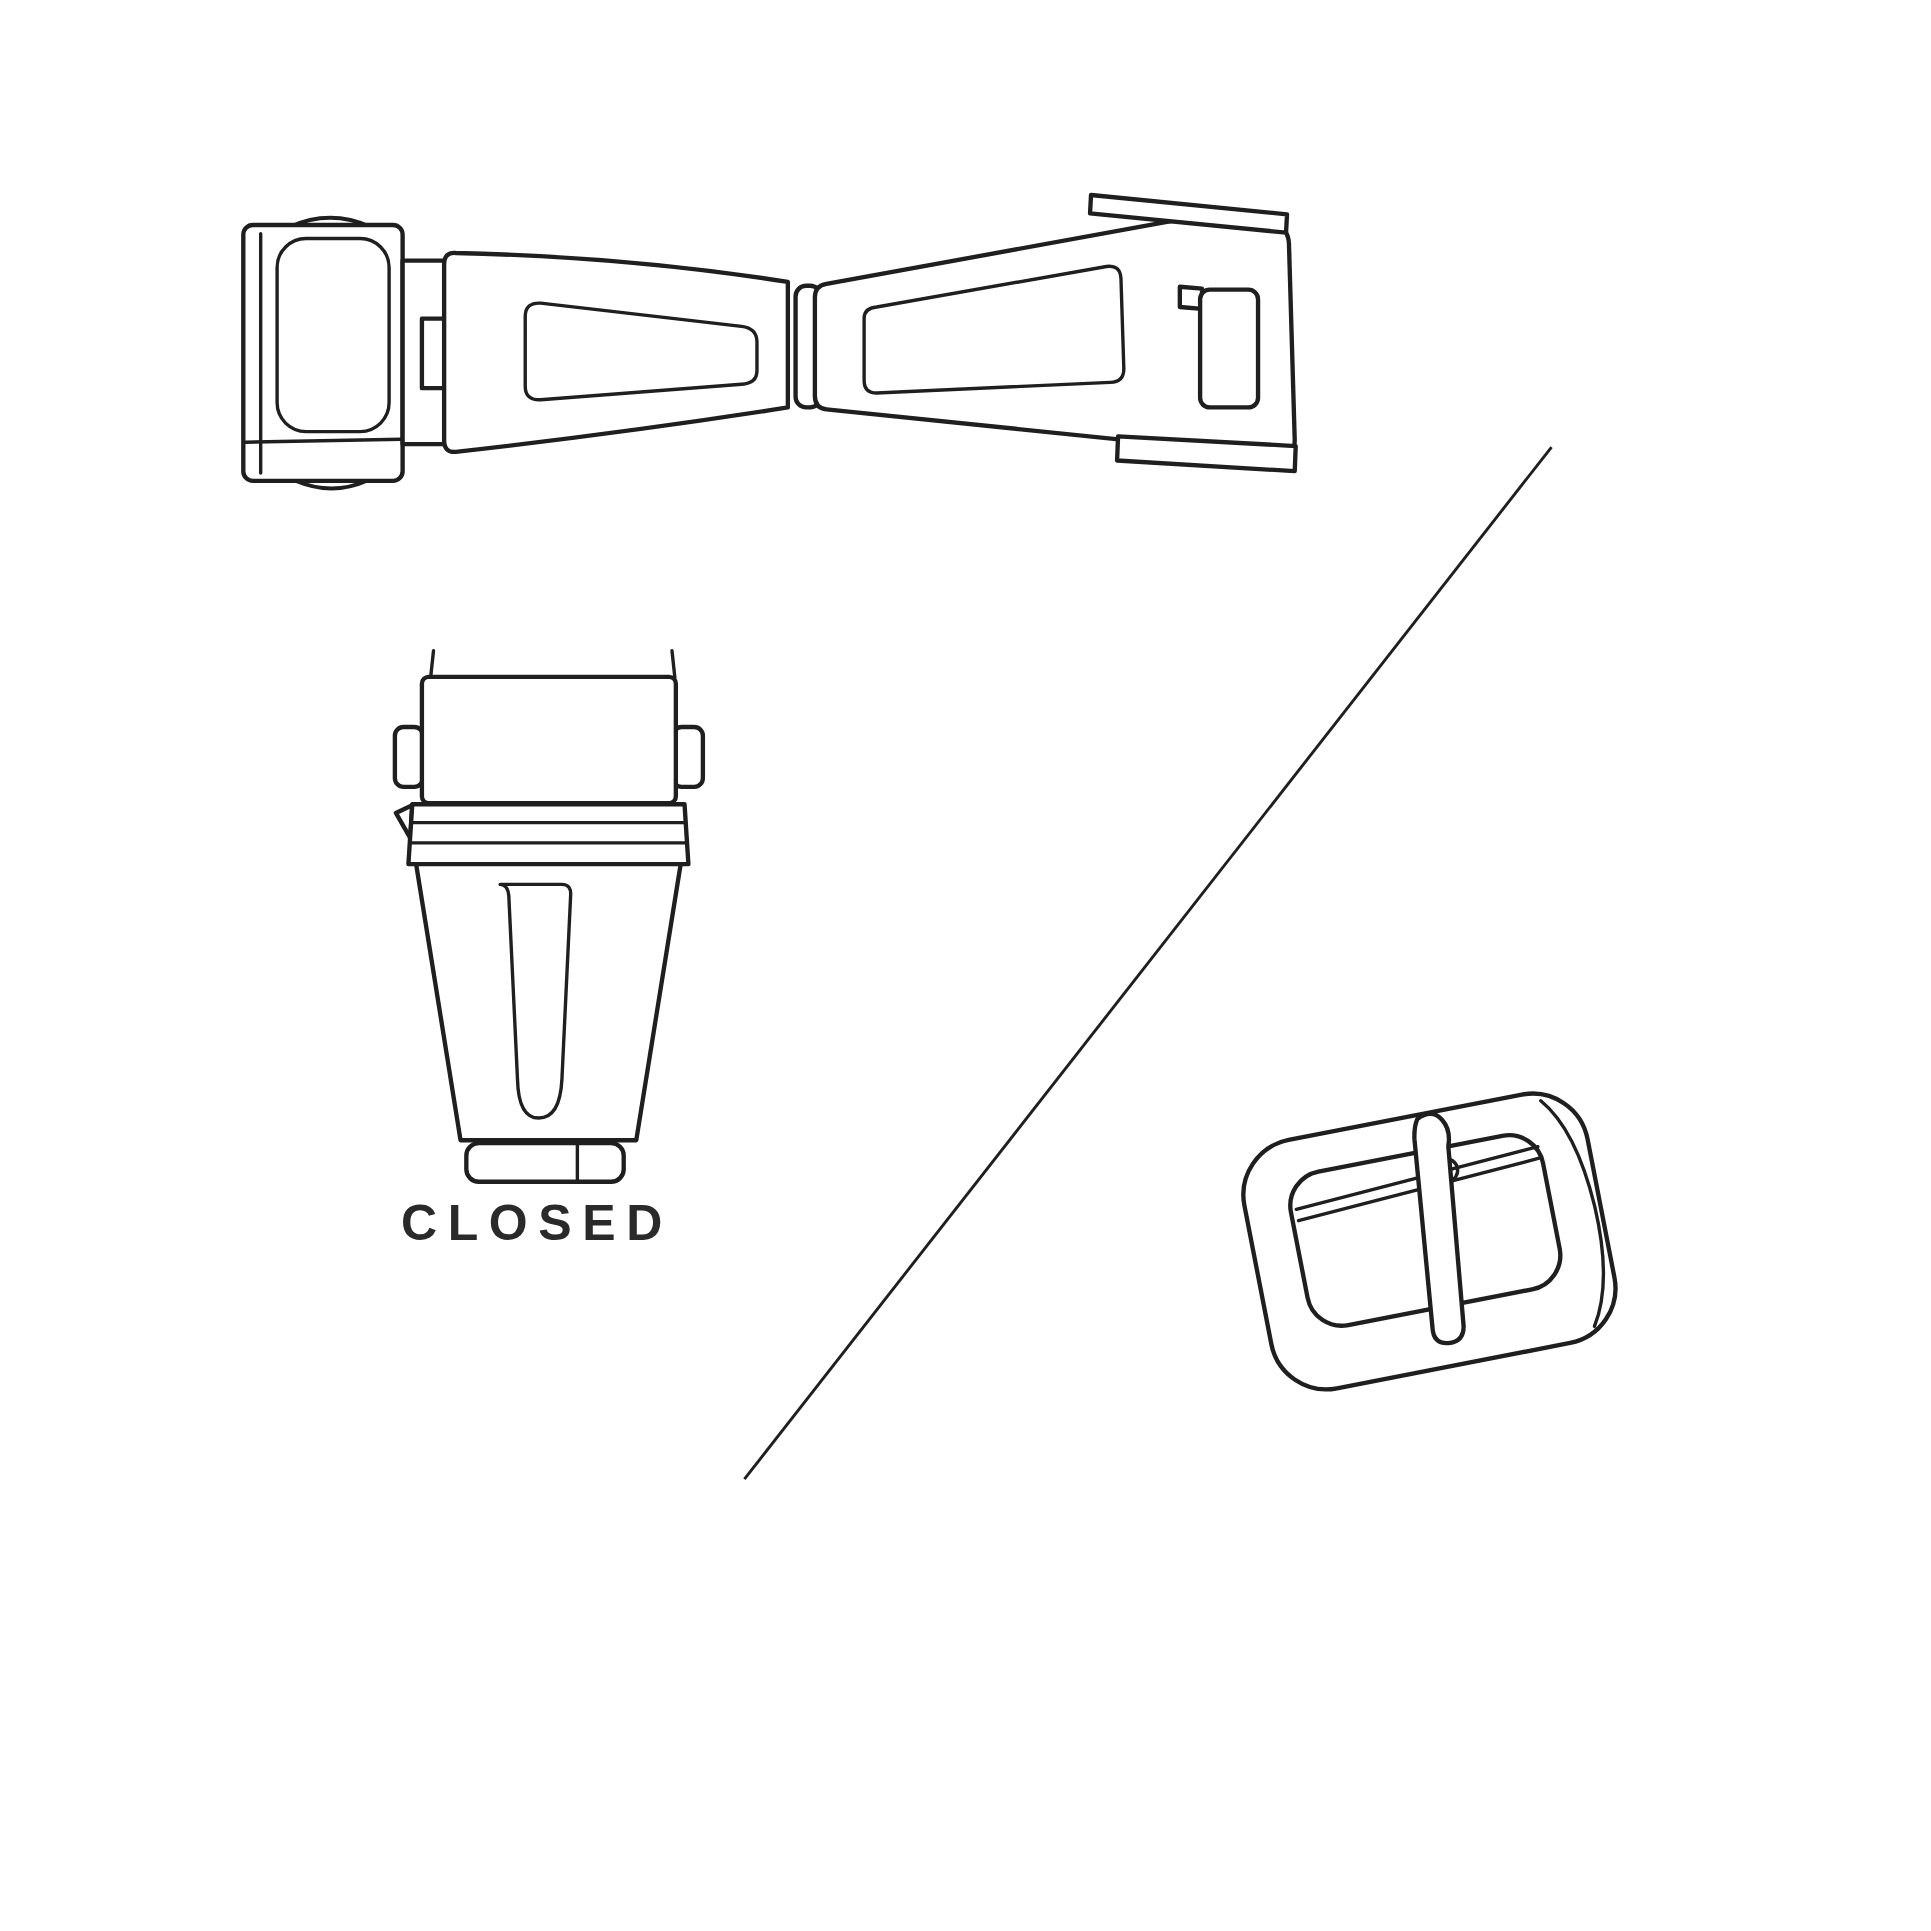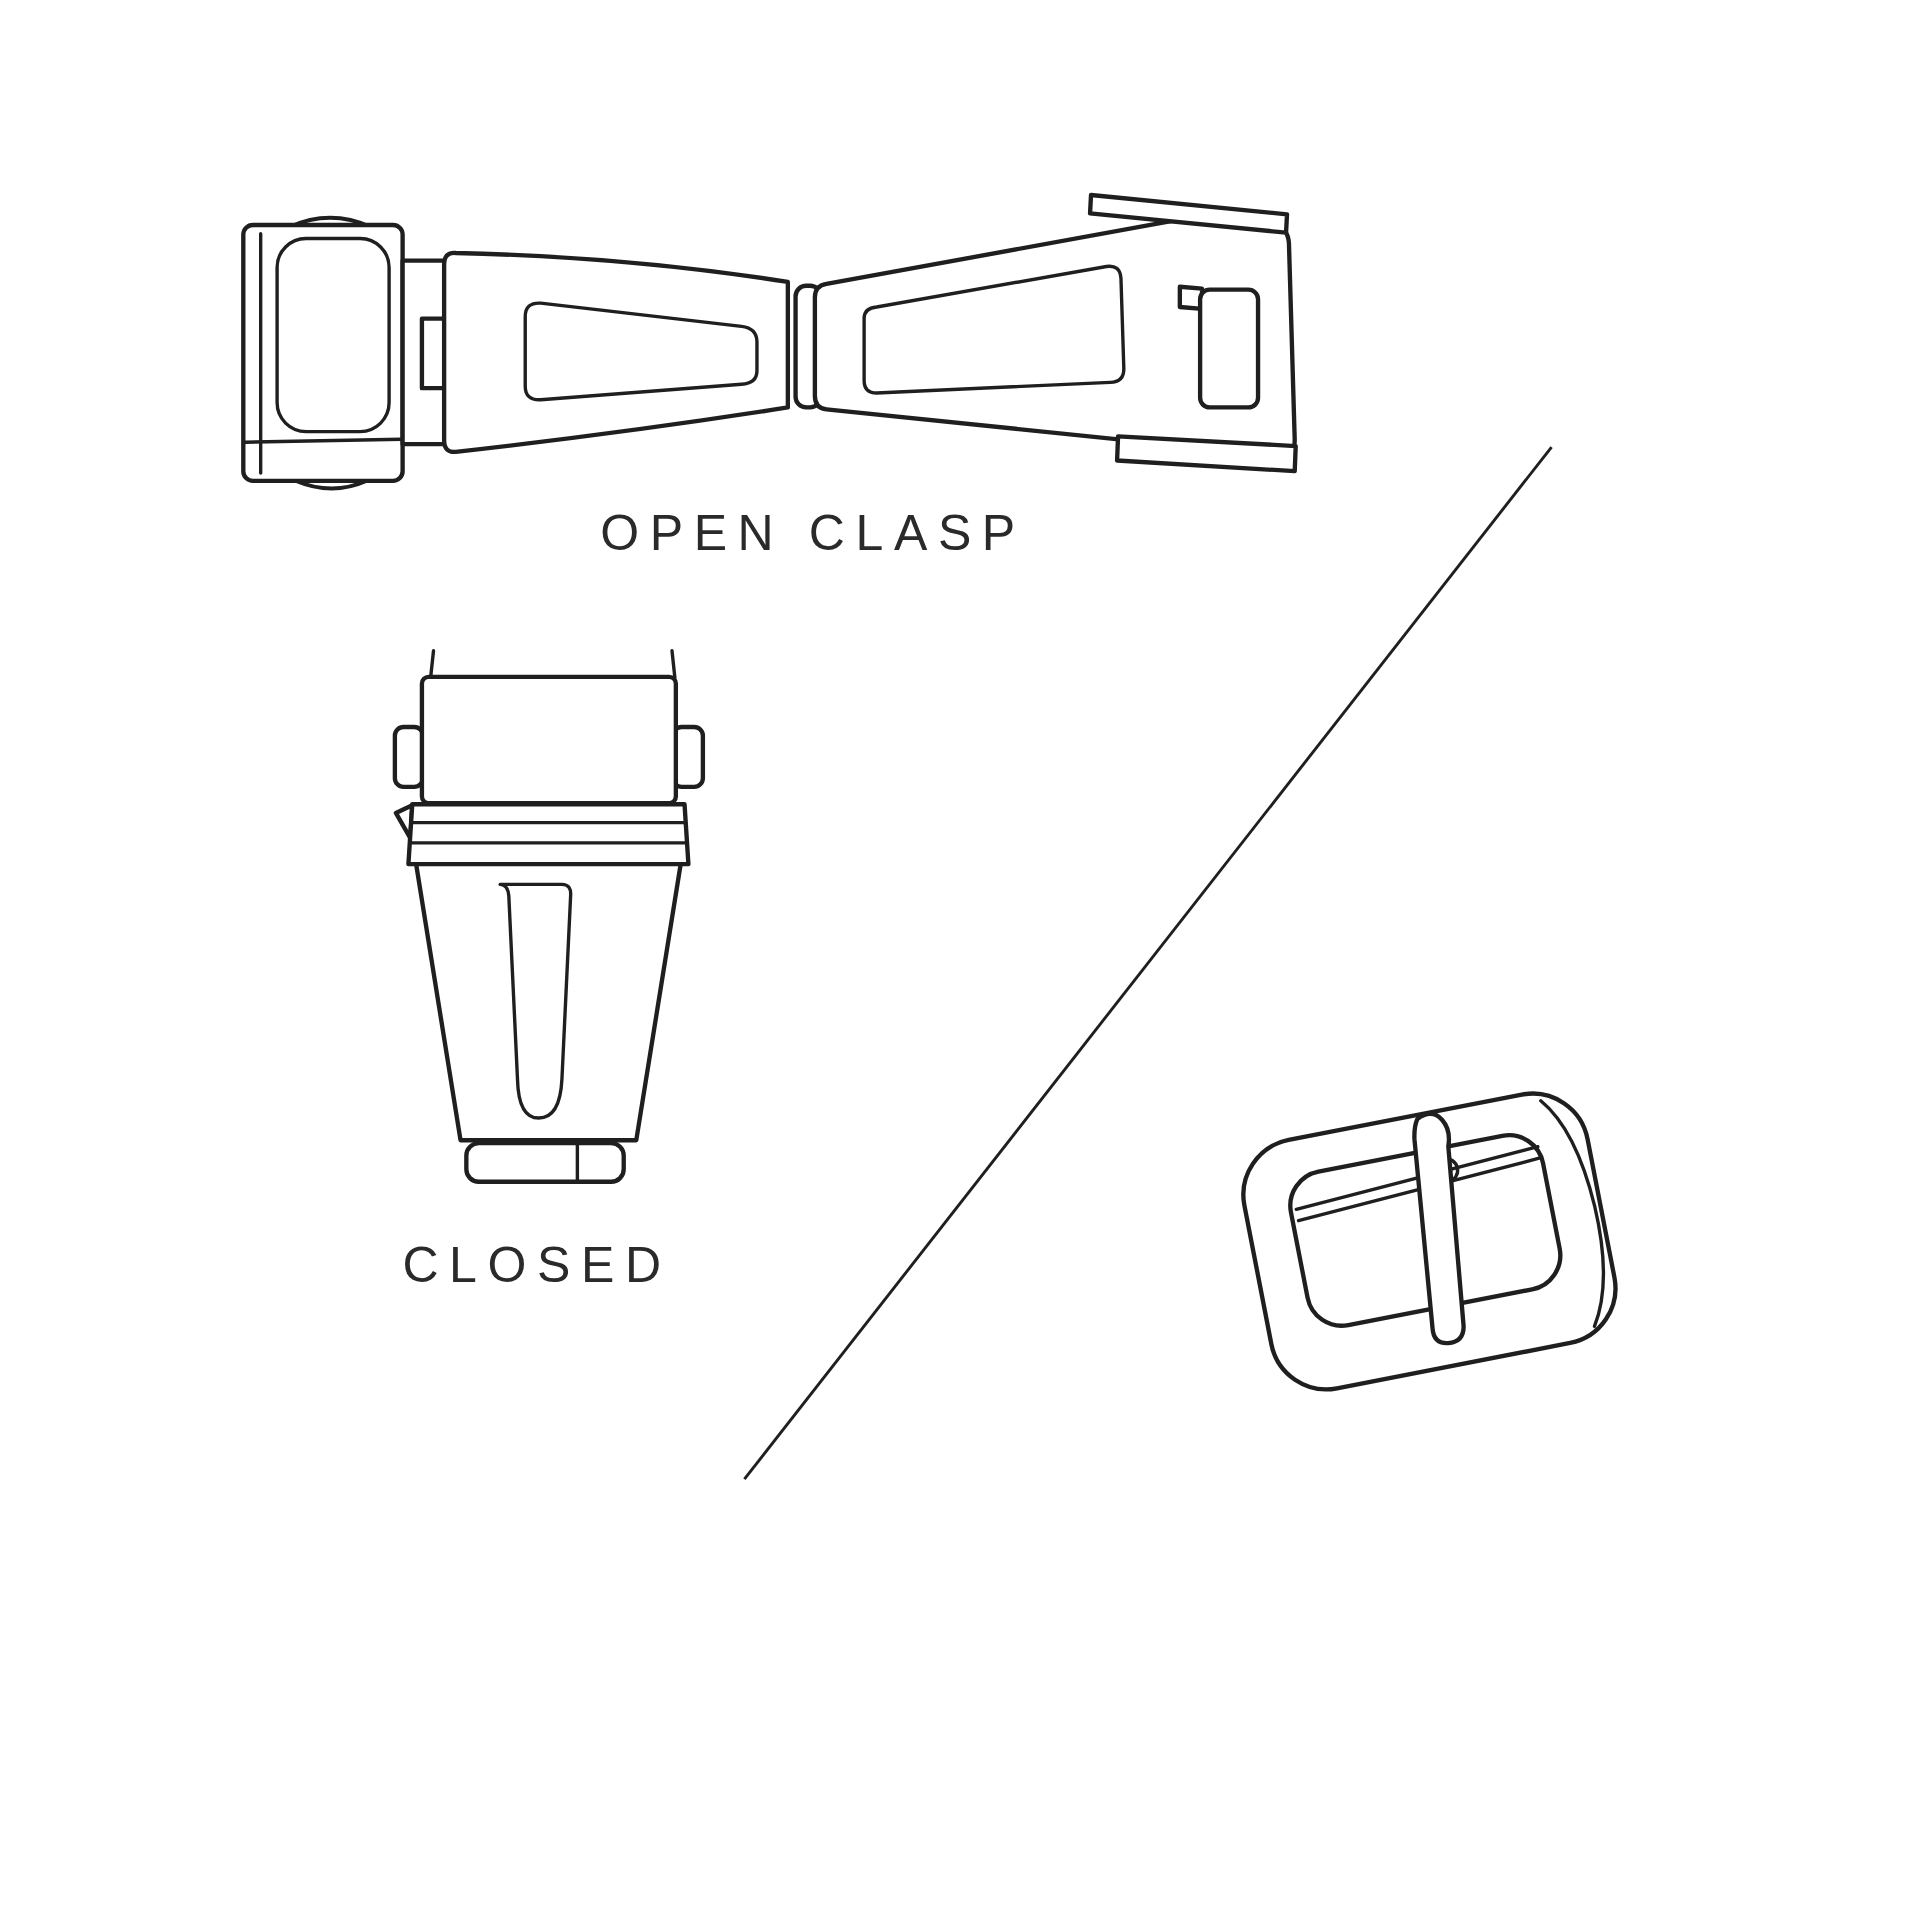--- a/index.html
+++ b/index.html
@@ -15,21 +15,21 @@
   .caption {
     position: absolute;
     transform: translateX(-50%);
     color: #2a2a2a;
     font-size: 50px;
     letter-spacing: 10.6px;
     white-space: nowrap;
     font-weight: 400;
   }
   .caption.open { left: 813px; top: 504px; }
-  .caption.closed { left: 537px; top: 1236px; }
+  .caption.closed { left: 537px; top: 1194px; font-weight: bold; }
   .title {
     position: absolute;
     left: 1246px; top: 1717px;
     transform: translateX(-50%);
     color: #222222;
     font-size: 83px;
     letter-spacing: 21px;
     white-space: nowrap;
     font-weight: 400;
   }
@@ -91,17 +91,16 @@
       <rect class="stroke" x="0" y="6" width="362" height="262" rx="58"></rect>
       <path class="thin" d="M 322 16 Q 352 52 356 134 Q 359 214 332 256"></path>
       <rect class="stroke" x="46" y="44" width="266" height="162" rx="36"></rect>
       <path class="thin" d="M 52 78 L 310 62"></path>
       <path class="thin" d="M 52 90 L 310 74"></path>
       <circle class="thin" cx="212" cy="68" r="12"></circle>
       <path class="stroke" d="M 193 10 Q 210 2 218 16 Q 225 28 219 44 L 199 230 Q 196 246 180 244 Q 165 242 167 226 L 186 30 Q 188 17 193 10 Z"></path>
     </g>
   </svg>
 
-  <div class="caption open">OPEN CLASP</div>
   <div class="caption closed">CLOSED</div>
 
 </div>
 
 
 </body></html>

